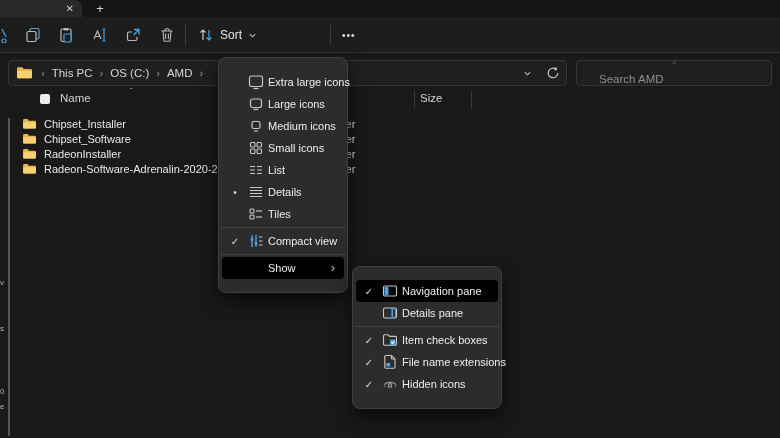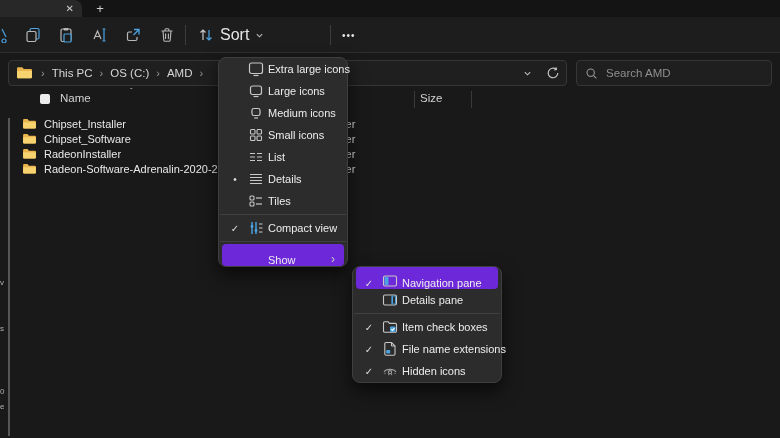--- a/index.html
+++ b/index.html
@@ -24,37 +24,37 @@
     position:absolute; left:90px; top:1px; width:20px; height:15px;
     color:#cfcfcf; font-size:13px; text-align:center; line-height:15px;
   }
 
   
   .toolbar { left:0; top:17px; width:780px; height:36px; background:#1d1d1d; border-bottom:1px solid #2e2e2e; }
   .tb-icon { position:absolute; top:10px; width:16px; height:16px; }
   .tb-sep { position:absolute; top:8px; width:1px; height:20px; background:#3d3d3d; }
   .tb-btn {
     position:absolute; top:5px; height:26px; display:flex; align-items:center; gap:6px;
-    padding:0 6px; border-radius:4px; color:#e6e6e6; font-size:16px;
+    padding:0 6px; border-radius:4px; color:#e6e6e6; font-size:12px;
   }
   .chev { width:9px; height:9px; }
 
   
   .addr-box {
     left:8px; top:60px; width:559px; height:26px; background:#1f1f1f;
     border:1px solid #363636; border-radius:4px;
     display:flex; align-items:center; font-size:11.5px; color:#d6d6d6;
   }
   .crumb { padding:0 3px; white-space:nowrap; }
   .crumb-sep { color:#9a9a9a; font-size:11px; padding:0 4px; }
   .addr-right { position:absolute; right:6px; top:0; height:24px; display:flex; align-items:center; gap:14px; }
   .search-box {
     left:576px; top:60px; width:196px; height:26px; background:#1f1f1f;
     border:1px solid #363636; border-radius:4px;
-    display:flex; align-items:center; padding:0 8px; gap:8px;
+    display:flex; align-items:center; padding:0 8px; gap:8px;flex-direction:column;
   }
   .search-box input {
     background:transparent; border:none; outline:none; color:#d6d6d6;
     font-family:"Liberation Sans",sans-serif; font-size:11.5px; width:150px;
   }
   .search-box input::placeholder { color:#8f8f8f; }
 
   
   .hdr { left:22px; top:90px; width:770px; height:20px; font-size:11.5px; color:#d2d2d2; }
   .hdr-check {
@@ -70,29 +70,29 @@
   .file-row { position:absolute; left:22px; height:15px; display:flex; align-items:center; gap:7px; font-size:11px; color:#e8e8e8; }
   .type-cell { position:absolute; left:307px; height:15px; font-size:11px; color:#d0d0d0; z-index:1; display:flex; align-items:center; }
 
   
   .nav-scrollline { left:8px; top:118px; width:2px; height:318px; background:#565656; }
   .edge-frag { position:absolute; left:0; font-size:8px; color:#b0b0b0; }
 
   
   .menu {
     background:#2c2c2c; border:1px solid #3f3f3f; border-radius:8px;
-    box-shadow:0 8px 18px rgba(0,0,0,.6); padding:0 0; z-index:10;
+    box-shadow:0 8px 18px rgba(0,0,0,.6); padding:13px 0; z-index:10;
   }
   .view-menu { left:218px; top:57px; width:130px; }
   .show-menu { left:352px; top:266px; width:150px; z-index:11; }
   .mi {
     height:22px; margin:0 3px; padding:0 4px; border-radius:4px;
     display:flex; align-items:center; font-size:11px; color:#ededed; position:relative;
   }
-  .mi.hl { background:#6d28d9;align-items:flex-end; }
+  .mi.hl { background:#000000; }
   .mi .chk { width:18px; text-align:center; font-size:10px; color:#dedede; flex:none; }
   .mi .mic { width:24px; display:flex; justify-content:center; flex:none; }
   .mi .lbl { white-space:nowrap; }
   .mi .sub { position:absolute; right:9px; color:#c6c6c6; font-size:12px; }
   .msep { height:1px; background:#414141; margin:2px 1px; }
 </style>
 </head>
 <body>
 
 <div class="abs titlebar">

